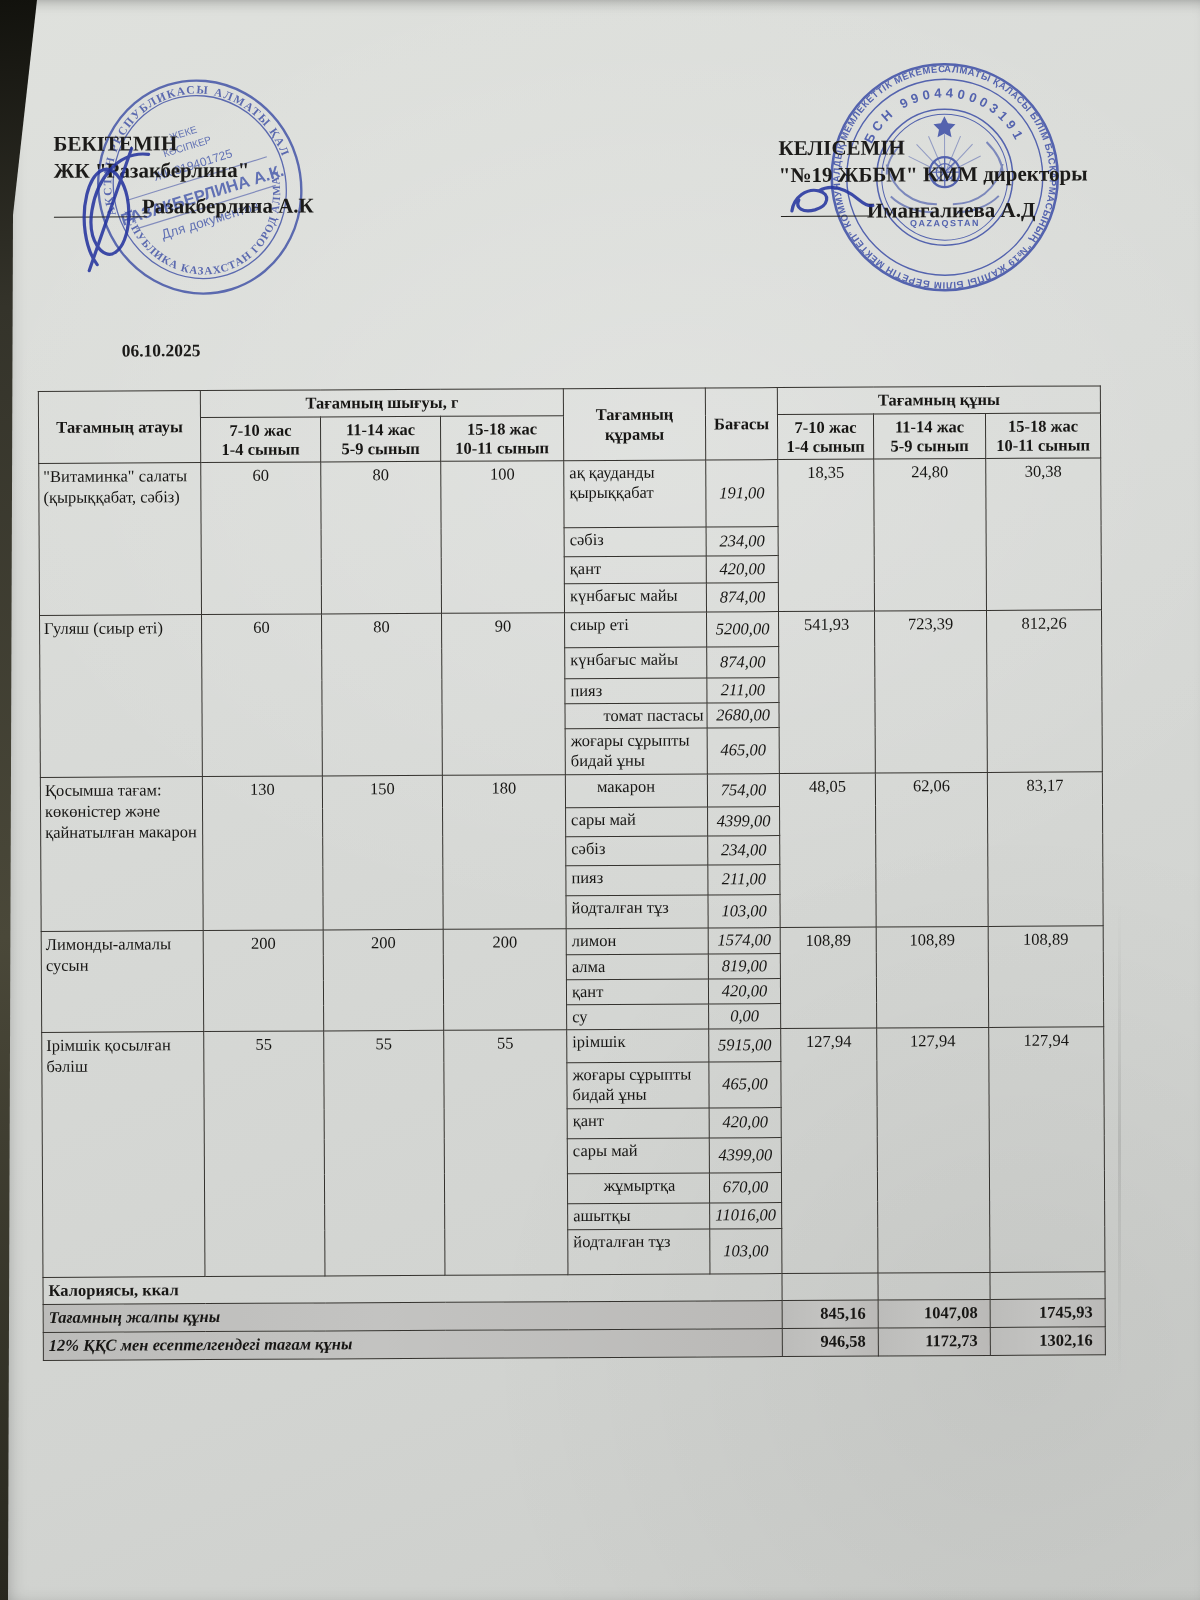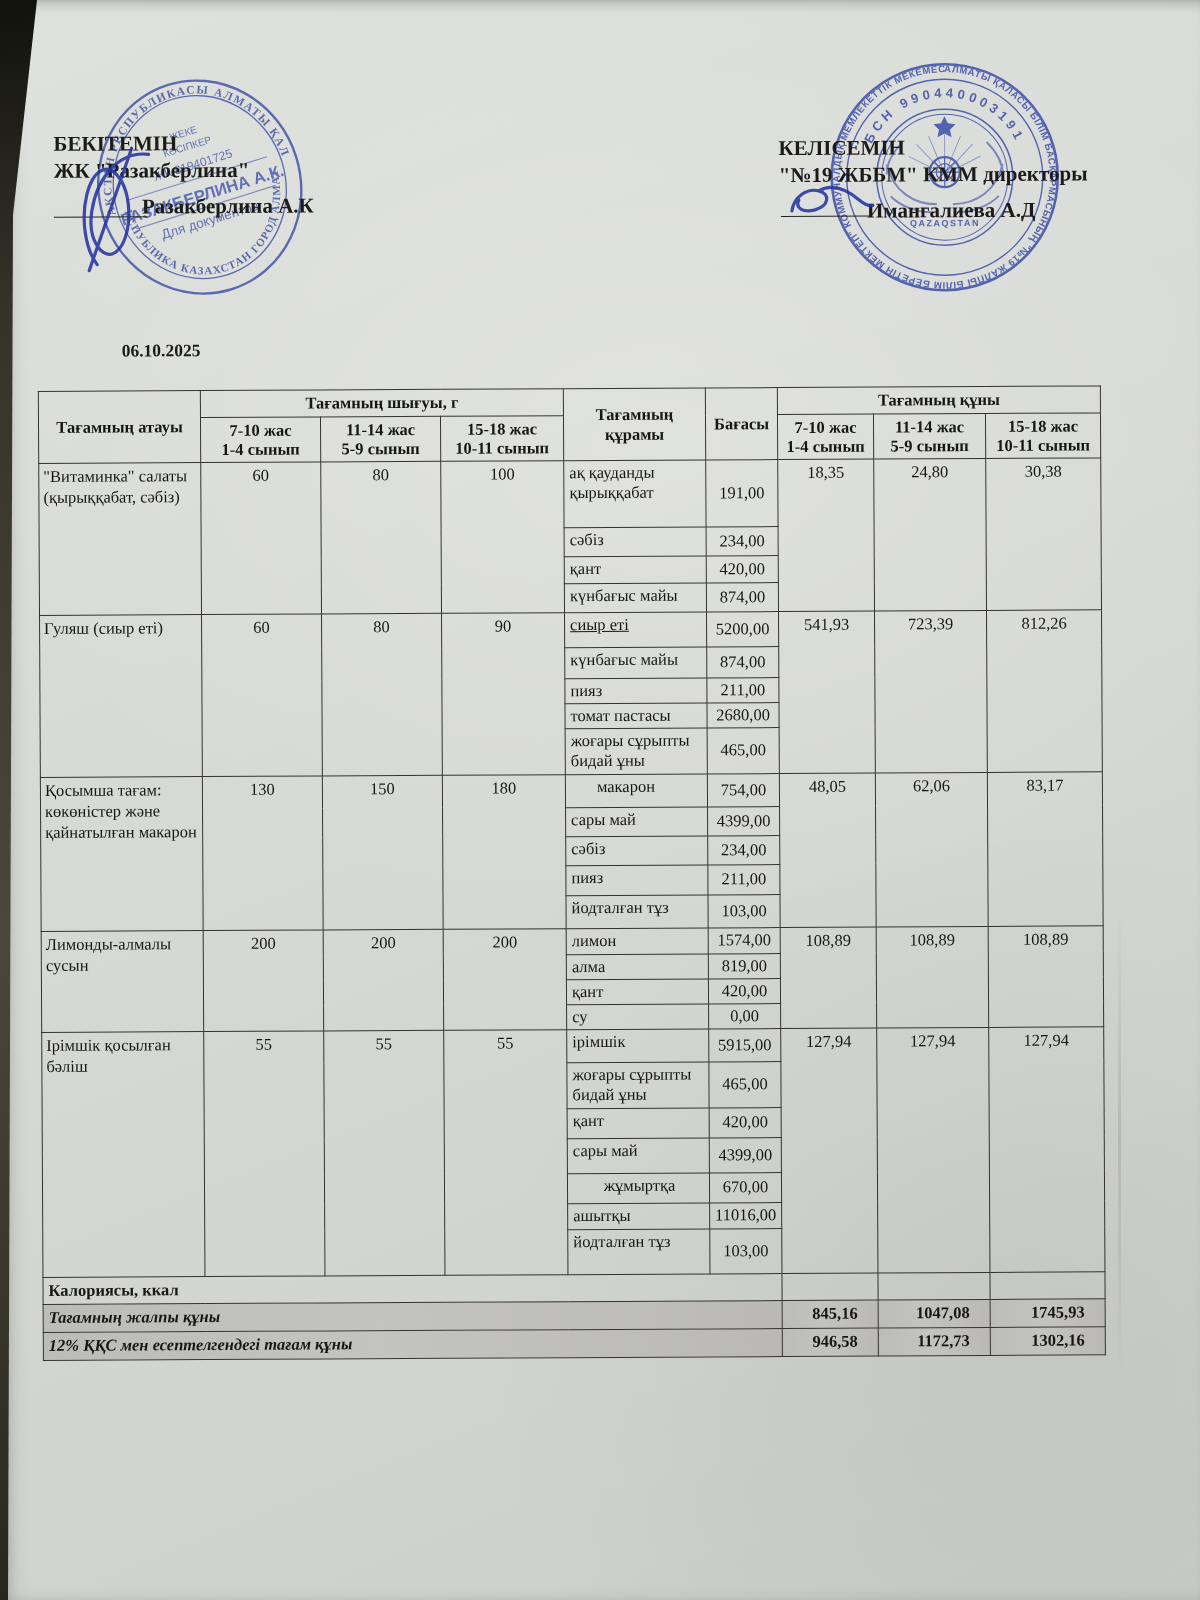--- a/index.html
+++ b/index.html
@@ -45,28 +45,28 @@
   .table-wrap{position:absolute;left:38px;top:388px;z-index:3;}
   table{border-collapse:collapse;table-layout:fixed;width:1062px;font-size:16.5px;color:#171614;}
   th,td{border:1px solid #35332f;padding:1px 3px;overflow:hidden;}
   th{font-weight:bold;text-align:center;line-height:1.18;}
   tr.hdr1 th{height:24px;}
   tr.hdr2 th{height:42px;}
   th .l{display:block;}
   td.dish{vertical-align:top;text-align:left;padding:2px 4px;line-height:1.28;}
   td.portion{vertical-align:top;text-align:center;padding-top:3px;}
   td.ing{vertical-align:top;text-align:left;padding:2px 3px 2px 5px;line-height:1.22;}
-  td.price{vertical-align:middle;text-align:center;}
+  td.price{vertical-align:middle;text-align:center;font-style:italic;}
   td.cost{vertical-align:top;text-align:center;padding-top:3px;}
   tr.f-cal td{font-weight:bold;height:24px;}
   tr.shade td{
     background:linear-gradient(90deg,#bcbcba,#c3c3c1 45%,#bab9b7);
     font-weight:bold;font-style:italic;height:25px;
   }
-  tr.shade td.val{text-align:right;padding-right:20px;font-style:normal;}
+  tr.shade td.val{text-align:right;padding-right:12px;font-style:normal;}
   td.flabel{text-align:left;padding-left:5px;}
 </style>
 </head>
 <body>
 
 <div class="paper"></div>
 
 <div class="sheet">
 
   <svg id="stamp-left" class="stamp" viewBox="0 0 226 238">
@@ -231,36 +231,36 @@
           </tr>
           <tr>
             <td class="ing" style="height: 24px;">күнбағыс майы</td>
             <td class="price">874,00</td>
           </tr>
           <tr>
             <td class="dish" rowspan="5">Гуляш (сиыр еті)</td>
             <td class="portion" rowspan="5">60</td>
             <td class="portion" rowspan="5">80</td>
             <td class="portion" rowspan="5">90</td>
-            <td class="ing" style="height: 30px; text-decoration: underline;">сиыр еті</td>
+            <td class="ing" style="height: 30px;">сиыр еті</td>
             <td class="price">5200,00</td>
             <td class="cost" rowspan="5">541,93</td>
             <td class="cost" rowspan="5">723,39</td>
             <td class="cost" rowspan="5">812,26</td>
           </tr>
           <tr>
             <td class="ing" style="height: 26px;">күнбағыс майы</td>
             <td class="price">874,00</td>
           </tr>
           <tr>
             <td class="ing" style="height: 20px;">пияз</td>
             <td class="price">211,00</td>
           </tr>
           <tr>
-            <td class="ing" style="height: 20px;">томат пастасы</td>
+            <td class="ing" style="height: 20px; text-align: right;">томат пастасы</td>
             <td class="price">2680,00</td>
           </tr>
           <tr>
             <td class="ing" style="height: 38px;">жоғары сұрыпты бидай ұны</td>
             <td class="price">465,00</td>
           </tr>
           <tr>
             <td class="dish" rowspan="5">Қосымша тағам: көкөністер және қайнатылған макарон</td>
             <td class="portion" rowspan="5">130</td>
             <td class="portion" rowspan="5">150</td>

